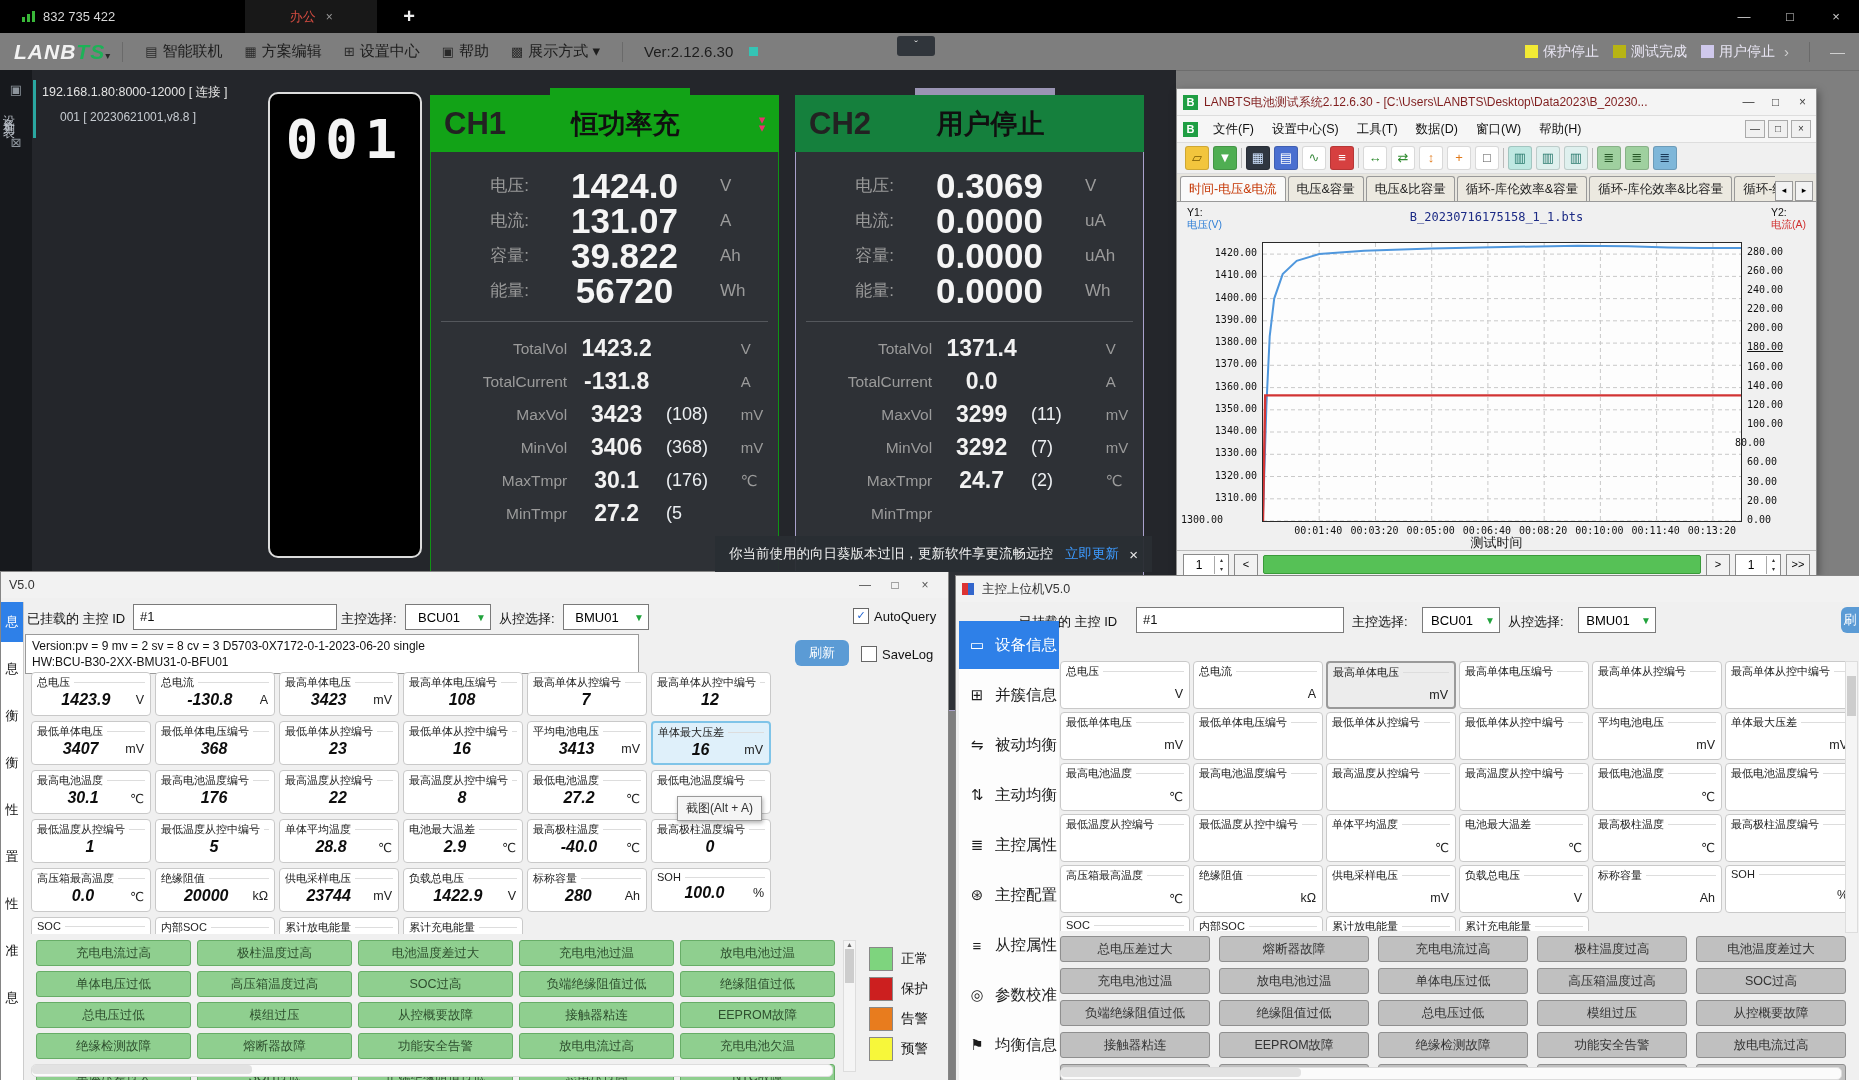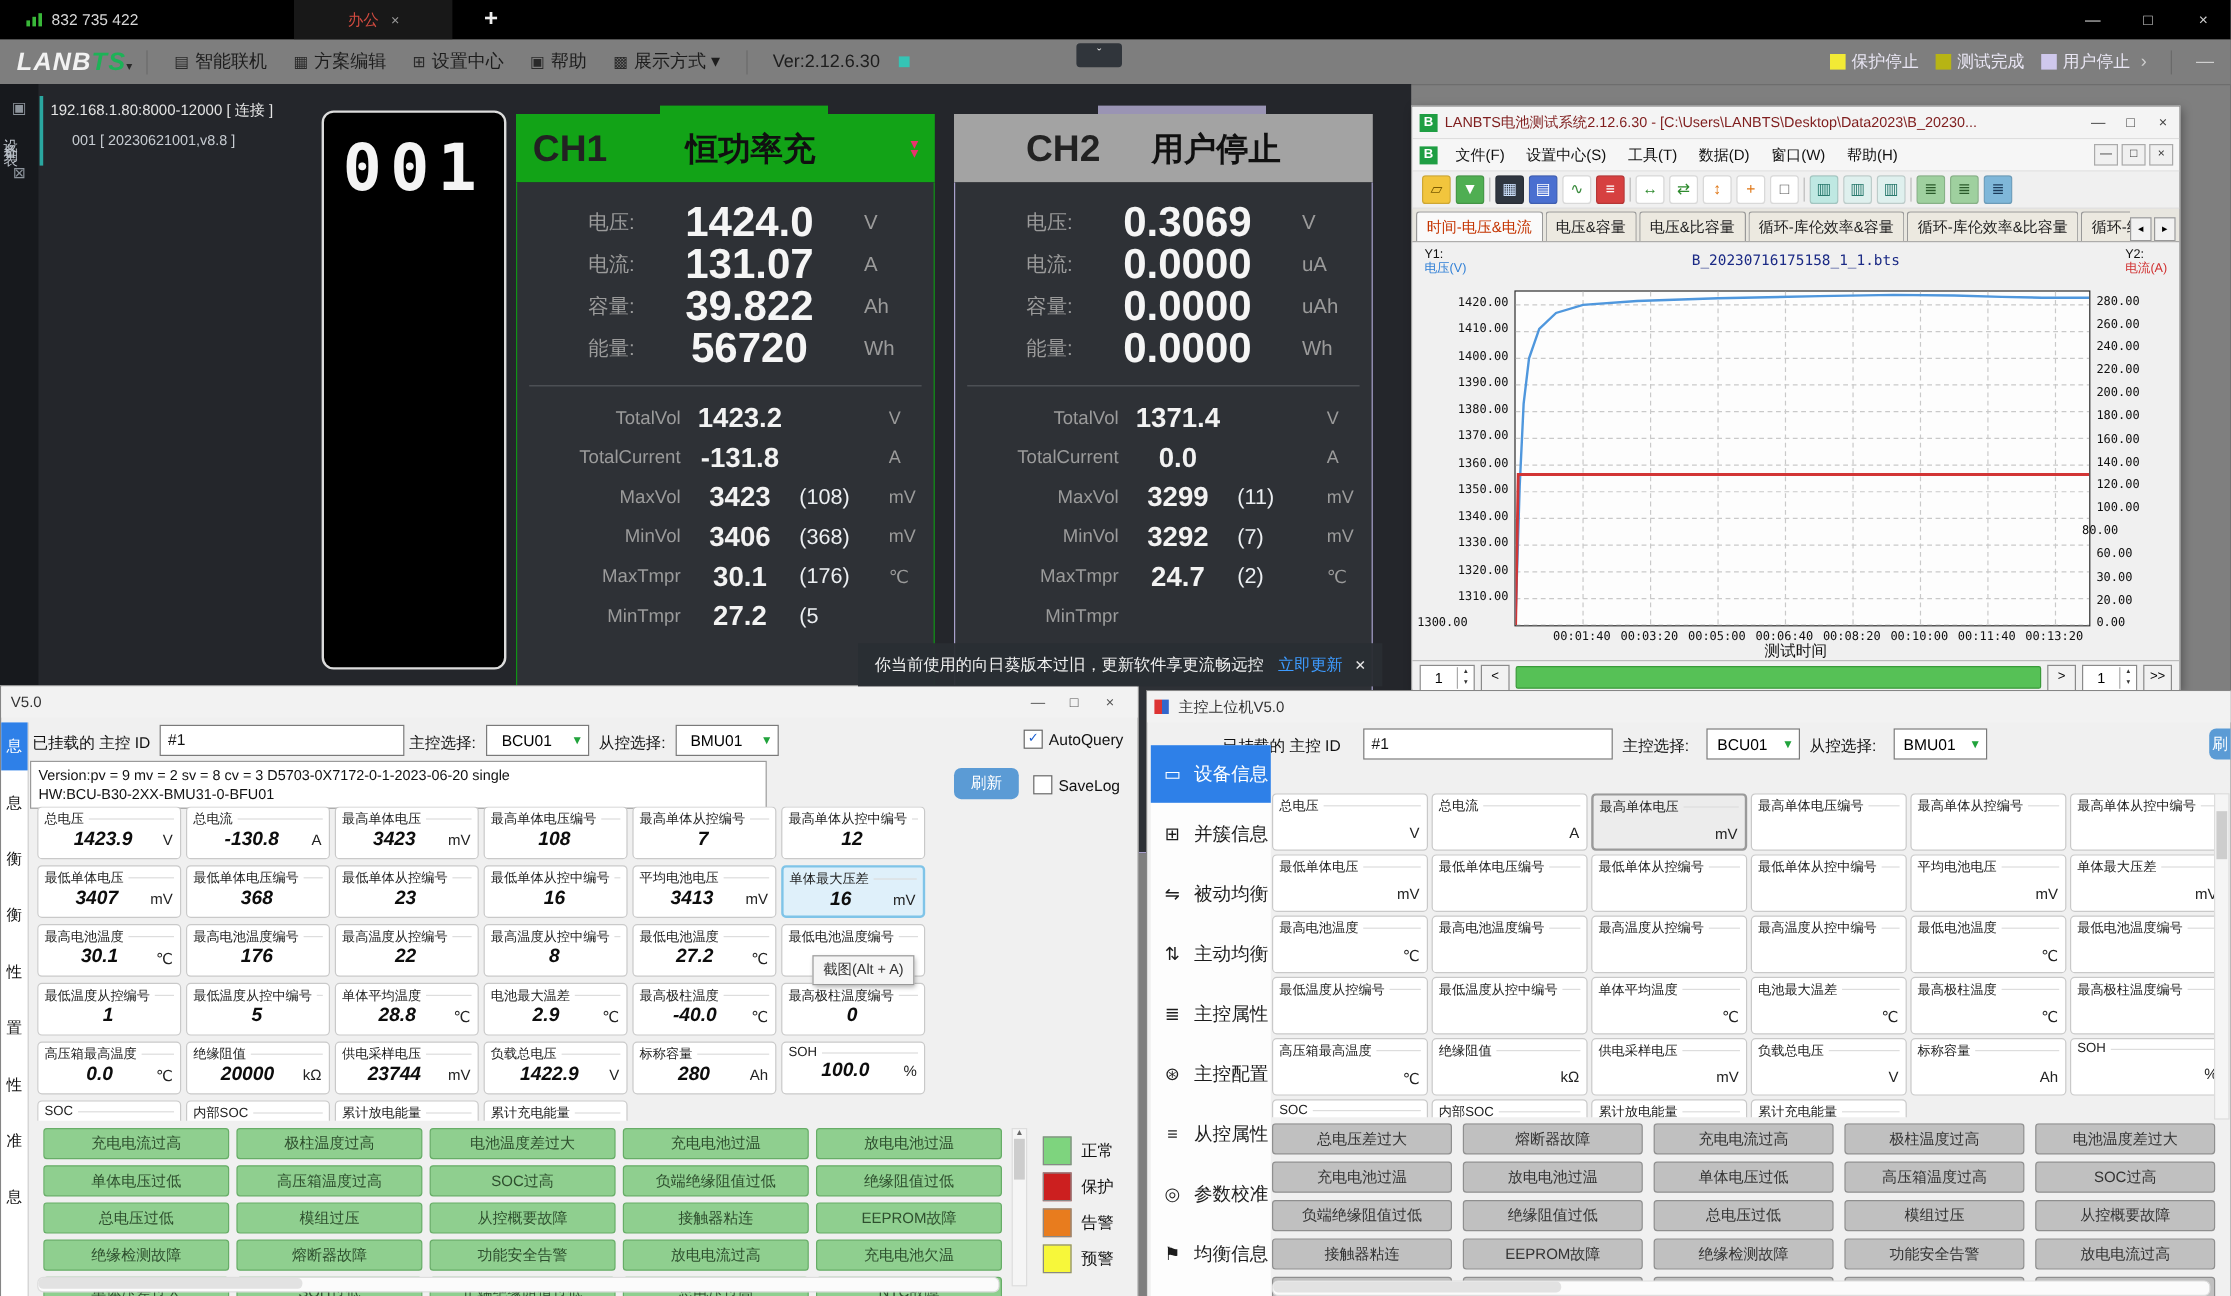--- a/index.html
+++ b/index.html
@@ -307,21 +307,21 @@
             <span class="sval">27.2</span>
             <span class="sparen">(5</span>
             <span class="sunit"></span>
           </div>
       </div>
     </div>
   </div>
 
   <div class="abs ch-panel ch2" style="left:795px">
     <div class="ch-tab" style="background-color: rgb(154, 148, 180);"></div>
-    <div class="ch-header" style="background-color: #a3a3a3; padding-left: 46px;">
+    <div class="ch-header" style="background-color: #15803d;">
       <span class="ch-name">CH2</span>
       <span class="ch-status">用户停止</span>
       <span class="ch-caret"></span>
     </div>
     <div class="ch-body">
       <div>
         <div class="ch-row">
             <span class="lbl">电压:</span>
             <span class="val">0.3069</span>
             <span class="unit">V</span>
@@ -496,21 +496,21 @@
         <div class="ylab" style="left: 4px; width: 76px; text-align: right; top: 223.04px;">1340.00</div>
         <div class="ylab" style="left: 4px; width: 76px; text-align: right; top: 245.28px;">1330.00</div>
         <div class="ylab" style="left: 4px; width: 76px; text-align: right; top: 267.52px;">1320.00</div>
         <div class="ylab" style="left: 4px; width: 76px; text-align: right; top: 289.76px;">1310.00</div>
         <div class="ylab" style="left: 4px; width: 76px; text-align: left; top: 312px;">1300.00</div>
         <div class="ylab" style="left: 570px; top: 43.5862px;">280.00</div>
         <div class="ylab" style="left: 570px; top: 62.7586px;">260.00</div>
         <div class="ylab" style="left: 570px; top: 81.931px;">240.00</div>
         <div class="ylab" style="left: 570px; top: 101.103px;">220.00</div>
         <div class="ylab" style="left: 570px; top: 120.276px;">200.00</div>
-        <div class="ylab" style="left: 570px; top: 139.448px;">180.00</div>
+        <div class="ylab" style="left: 570px; top: 139.448px; text-decoration: underline;">180.00</div>
         <div class="ylab" style="left: 570px; top: 158.621px;">160.00</div>
         <div class="ylab" style="left: 570px; top: 177.793px;">140.00</div>
         <div class="ylab" style="left: 570px; top: 196.966px;">120.00</div>
         <div class="ylab" style="left: 570px; top: 216.138px;">100.00</div>
         <div class="ylab" style="left: 558px; top: 235.31px;">80.00</div>
         <div class="ylab" style="left: 570px; top: 254.483px;">60.00</div>
         <div class="ylab" style="left: 570px; top: 273.655px;">30.00</div>
         <div class="ylab" style="left: 570px; top: 292.828px;">20.00</div>
         <div class="ylab" style="left: 570px; top: 312px;">0.00</div>
         <div class="xlab" style="left: 111.235px; top: 323px;">00:01:40</div>

